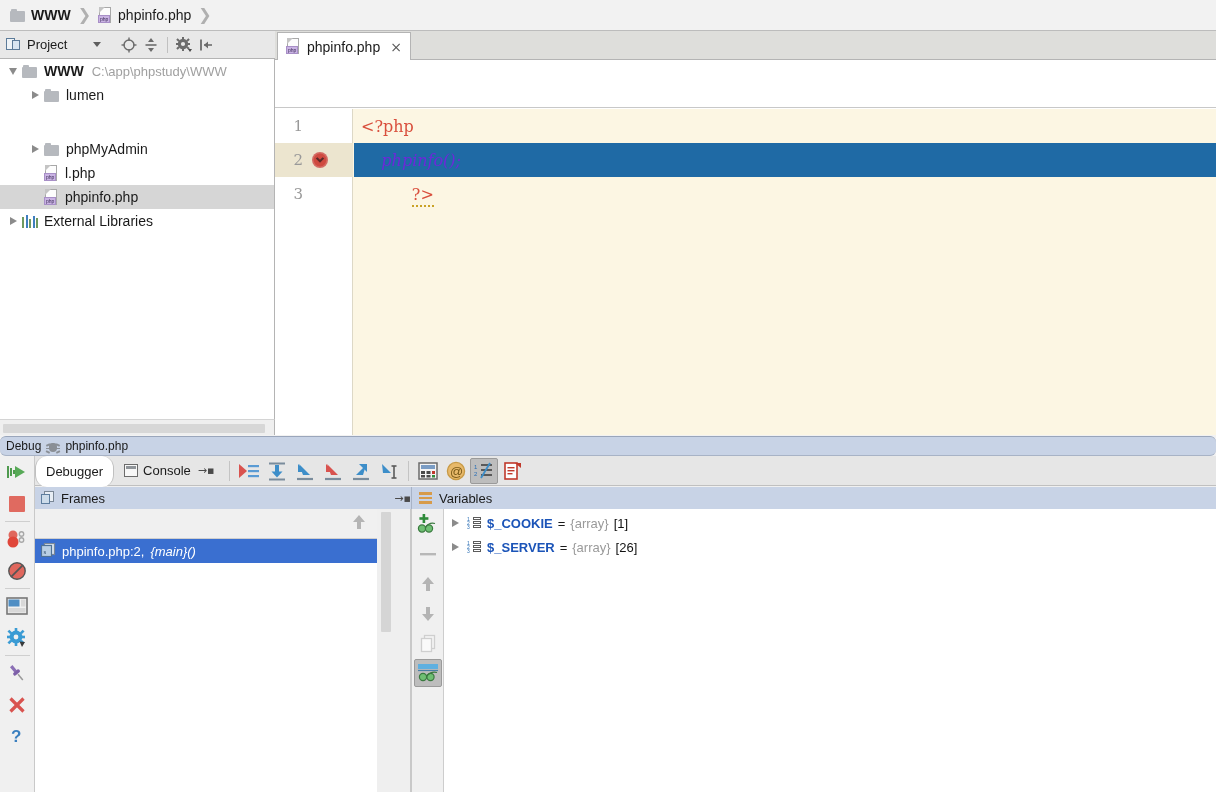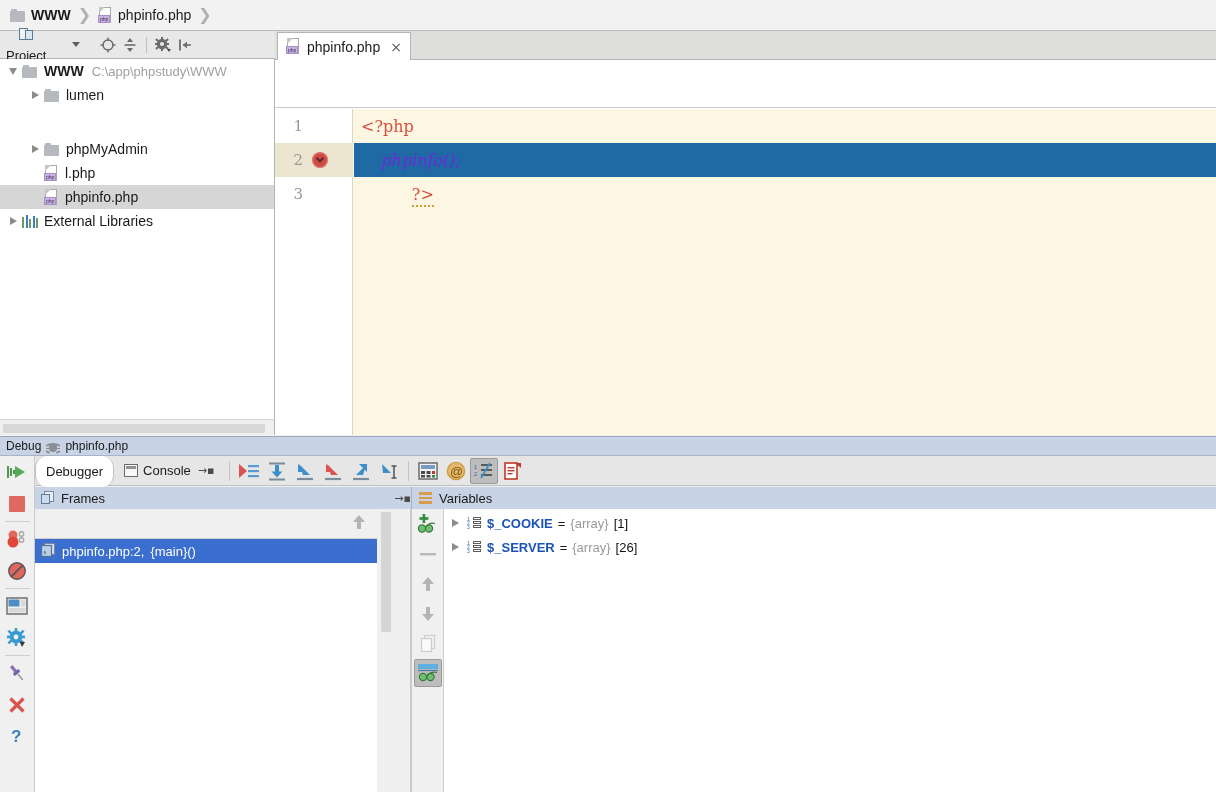--- a/index.html
+++ b/index.html
@@ -65,21 +65,21 @@
   }
 
   
   .proj-toolbar {
     position: absolute; left: 0; top: 31px; width: 275px; height: 28px;
     background: #e8e8e8;
     border-bottom: 1px solid #b4b4b4;
     display: flex; align-items: center;
     box-sizing: border-box;
   }
-  .proj-title { display: flex; align-items: center; gap: 6px; padding-left: 6px; flex-direction: column; }
+  .proj-title { display: flex; align-items: center; gap: 6px; padding-left: 6px; }
   .proj-title .label { font-size: 13px; }
   .ico-project {
     width: 15px; height: 15px; position: relative; display: inline-block;
   }
   .ico-project::before {
     content:""; position: absolute; left: 0; top: 1px; width: 9px; height: 12px;
     border: 1.5px solid #5c7b99; background: #eef3f7; box-sizing: border-box;
   }
   .ico-project::after {
     content:""; position: absolute; left: 6px; top: 3px; width: 8px; height: 10px;
@@ -205,20 +205,21 @@
 
   
   .debug-header {
     position: absolute; left: 0; top: 436px; width: 1216px; height: 20px;
     background: #c8d3e6;
     border-top: 1px solid #9aa6bb; border-bottom: 1px solid #a8b3c6;
     display: flex; align-items: center; gap: 5px;
     padding-left: 6px;
     box-sizing: border-box;
     font-size: 12px;
+    border-radius: 6px;
   }
   .ico-bug { width: 14px; height: 13px; position: relative; display: inline-block; }
   .ico-bug .body {
     position: absolute; left: 3px; top: 3px; width: 8px; height: 9px;
     background: #8a8f96; border-radius: 4px 4px 5px 5px;
   }
   .ico-bug .l {
     position: absolute; width: 4px; height: 1.5px; background: #8a8f96;
   }
 
@@ -304,21 +305,21 @@
   }
   .thread-row {
     height: 30px; background: #f0f0f0; border-bottom: 1px solid #cfcfcf;
     display: flex; align-items: center; justify-content: flex-end; gap: 14px;
     padding-right: 14px; box-sizing: border-box;
   }
   .frame-row {
     height: 24px; display: flex; align-items: center; gap: 6px;
     padding-left: 6px; background: #3a6fd0; color: #ffffff; font-size: 13px;
   }
-  .frame-row .fn-italic { }
+  .frame-row .fn-italic { font-style: italic; }
   .frames-scroll {
     position: absolute; left: 377px; top: 53px; width: 34px; height: 283px;
     background: #efefef; border-right: 1px solid #c9c9c9; box-sizing: border-box;
   }
   .frames-scroll .thumb {
     position: absolute; left: 4px; top: 3px; width: 10px; height: 120px;
     background: #d5d5d5; border-radius: 1px;
   }
 
   

